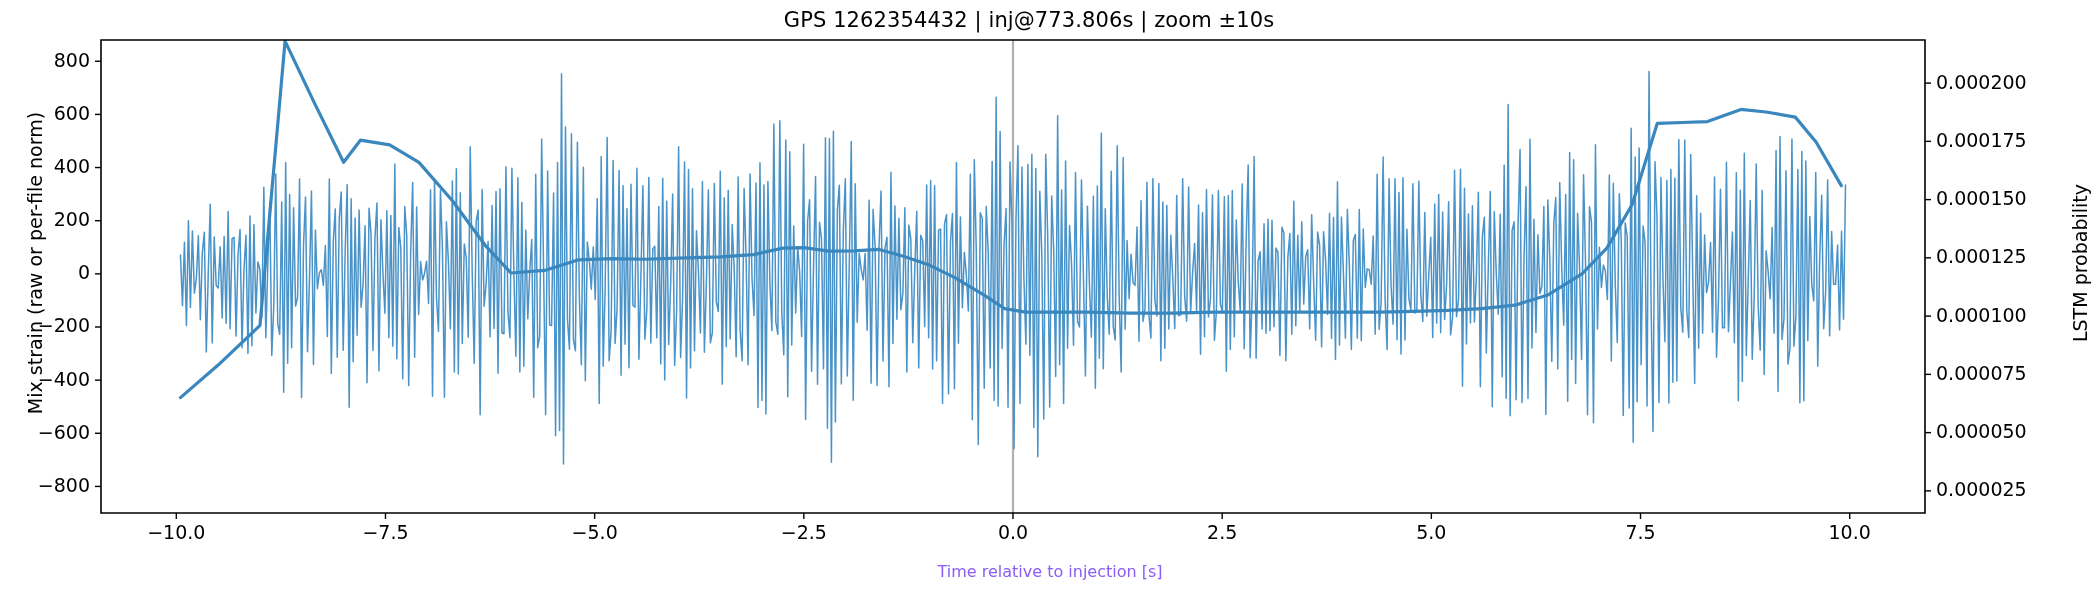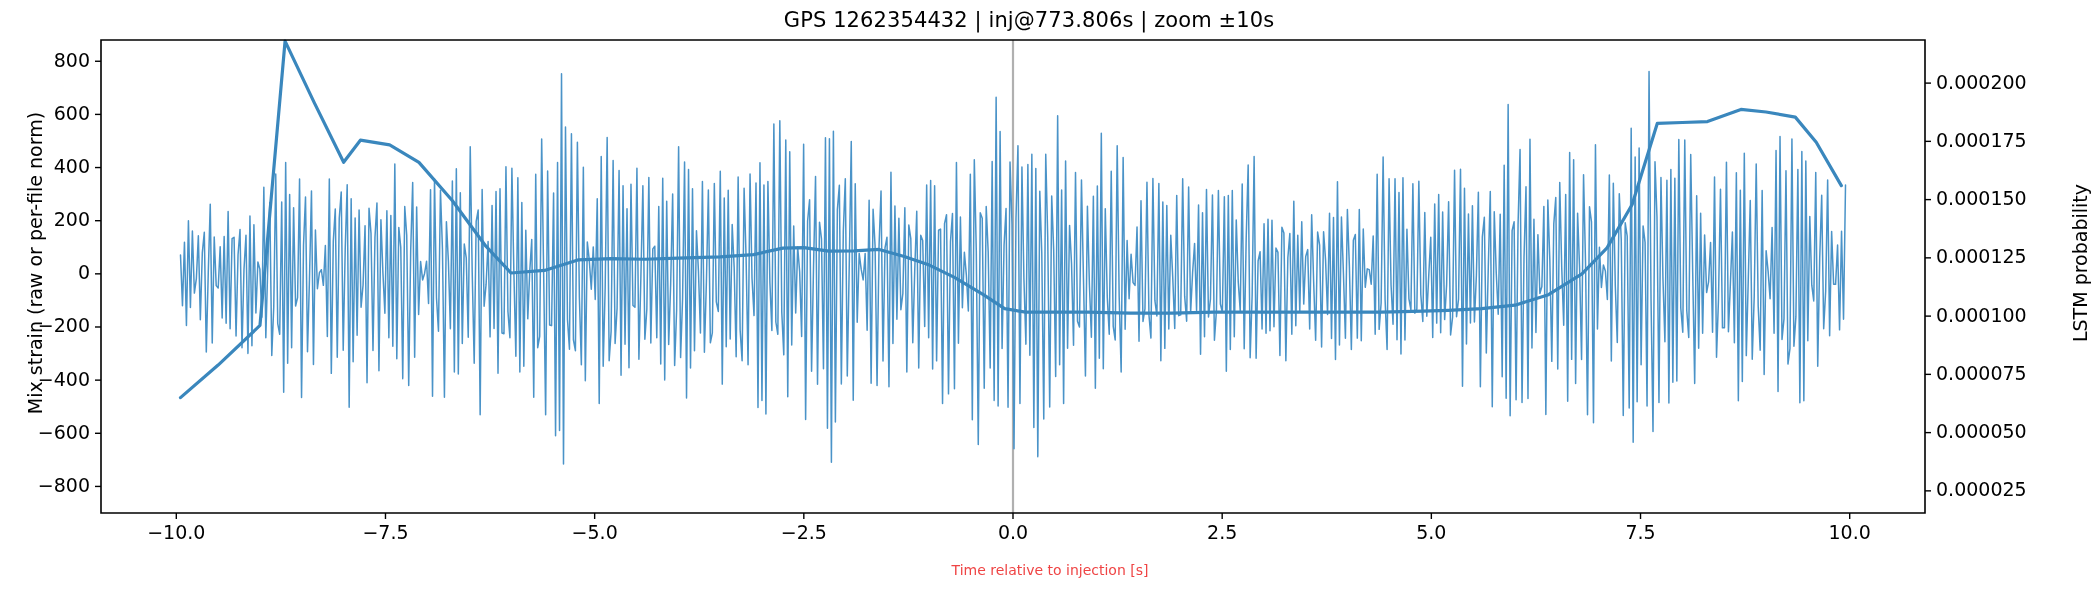--- a/index.html
+++ b/index.html
@@ -38,22 +38,22 @@
     color: #000000;
     letter-spacing: 0.1px;
     white-space: nowrap;
   }
   .axis-label-x {
     position: absolute;
     left: 0;
     top: 562px;
     width: 2100px;
     text-align: center;
-    font-size: 14px;
-    color: #ef4444;
+    font-size: 16px;
+    color: #8b5cf6;
     white-space: nowrap;
   }
   .axis-label-y-left {
     position: absolute;
     left: -215px;
     top: 252px;
     width: 500px;
     text-align: center;
     font-size: 19px;
     color: #000000;

